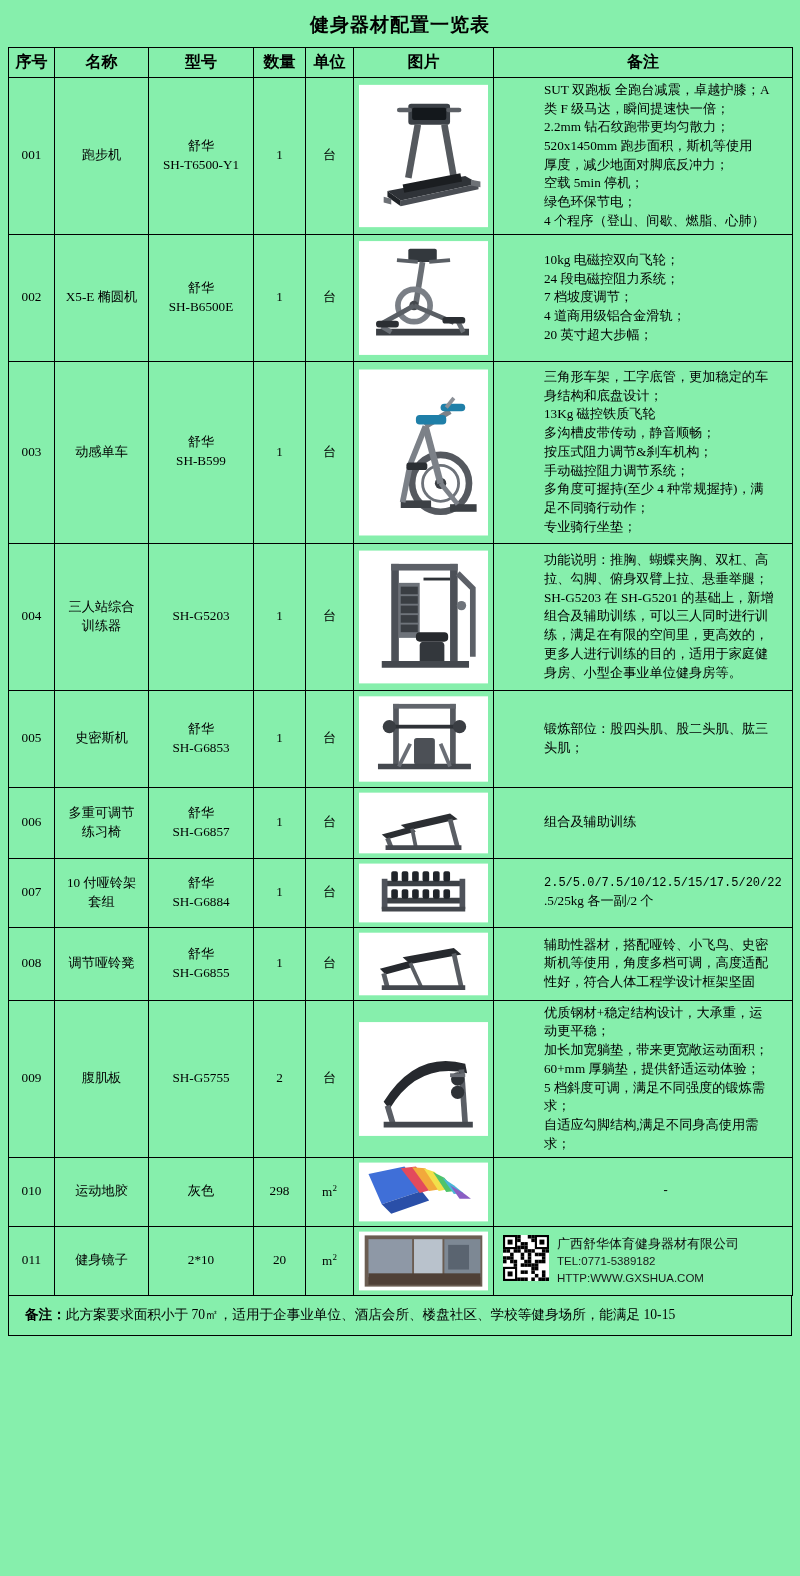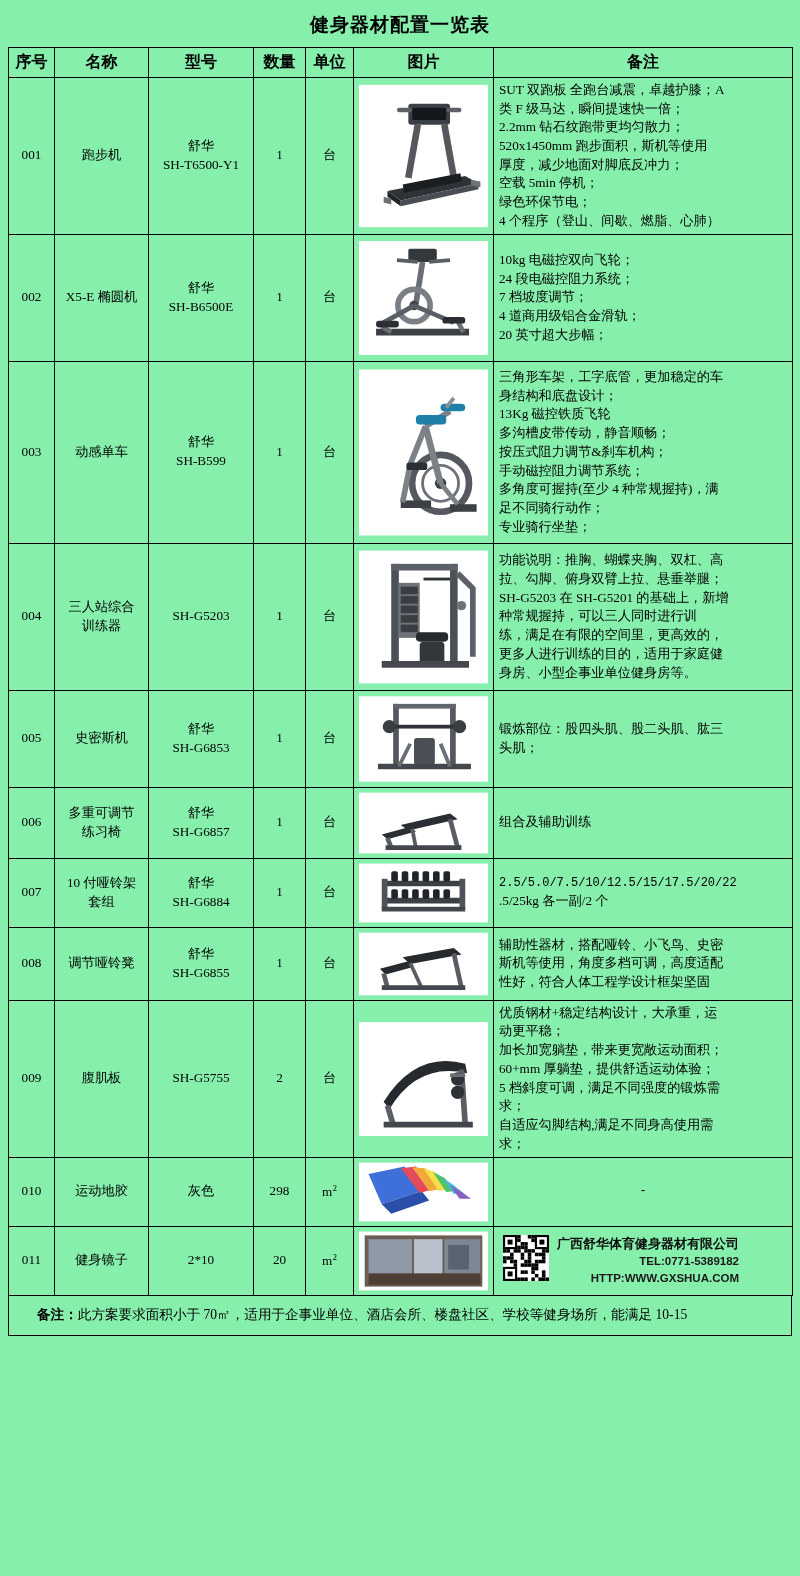--- a/index.html
+++ b/index.html
@@ -46,57 +46,56 @@
     font-family: "Liberation Sans", sans-serif;
   }
   .c-no    { width: 46px;  text-align: center; }
   .c-name  { width: 94px;  text-align: center; }
   .c-model { width: 105px; text-align: center; }
   .c-qty   { width: 52px;  text-align: center; }
   .c-unit  { width: 48px;  text-align: center; }
   .c-img   { width: 140px; text-align: center; padding: 2px; }
   .c-note  { width: 299px; text-align: left; }
   .note-cell { padding: 6px 8px; }
-  .note-cell .ln { display: block; }
+  .note-cell .ln { display: block; margin-left: 45px; }
   .model-line { display: block; }
   .name-line { display: block; }
   .img-box {
     width: 100%;
     display: flex;
     align-items: center;
     justify-content: center;
     overflow: hidden;
   }
   .img-box svg { display: block; }
   .footer-note {
     width: 784px;
     border: 1px solid #000;
     border-top: none;
-    padding: 8px 12px 10px 28px;
+    padding: 8px 12px 10px 16px;
     font-size: 13.6px;
     line-height: 1.6;
   }
   .footer-note b { font-weight: bold; }
   .company-cell {
     display: flex;
     align-items: center;
     gap: 8px;
     padding: 2px 4px;
   }
   .qr {
     width: 46px; height: 46px;
     flex: 0 0 46px;
   }
   .company-text {
     font-family: "Liberation Sans", sans-serif;
     font-size: 11.5px;
     line-height: 1.5;
-    font-weight: bold;
+    font-weight: normal;
     color: #1a1a1a;
-    text-align: right;
   }
   .company-text .cname { font-size: 13px; color: #0d0d0d; }
   .sup { font-size: 9px; vertical-align: super; }
   .mono { font-family: Liberation Mono, monospace; font-size: 12px; }
 </style>
 </head>
 <body>
 
 <div class="page">
 
@@ -269,21 +268,21 @@
     <path d="M24 120 L116 120" stroke="#44484e" stroke-width="7"></path>
     <path d="M104 24 L120 40 L120 112" stroke="#5c6067" stroke-width="6" fill="none"></path>
     <circle cx="108" cy="58" r="5" fill="#6e737a"></circle>
   </svg>
             </div>
     </td>
     <td class="c-note note-cell" style="">
             <span class="ln">功能说明：推胸、蝴蝶夹胸、双杠、高</span>
             <span class="ln">拉、勾脚、俯身双臂上拉、悬垂举腿；</span>
             <span class="ln">SH-G5203 在 SH-G5201 的基础上，新增</span>
-            <span class="ln">种常规握持，可以三人同时进行训</span>
+            <span class="ln">组合及辅助训练，可以三人同时进行训</span>
             <span class="ln">练，满足在有限的空间里，更高效的，</span>
             <span class="ln">更多人进行训练的目的，适用于家庭健</span>
             <span class="ln">身房、小型企事业单位健身房等。</span>
           </td>
   </tr>
         <tr>
     <td class="c-no">005</td>
     <td class="c-name">
             <span class="name-line">史密斯机</span>
           </td>

